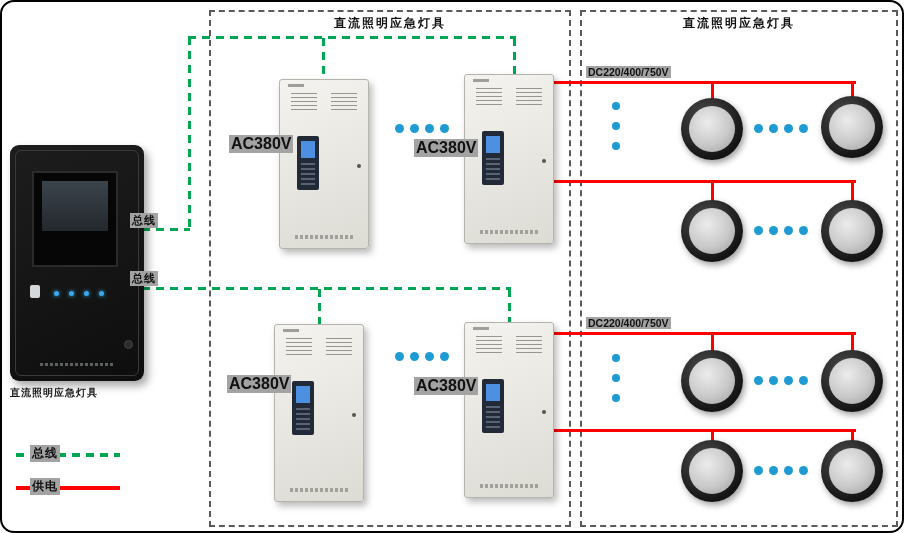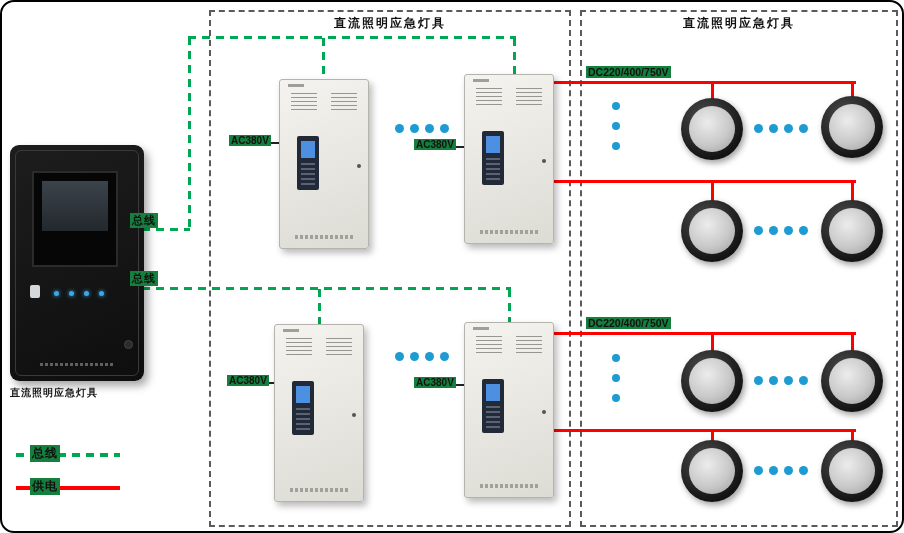--- a/index.html
+++ b/index.html
@@ -37,23 +37,23 @@
   .lamp::after{content:"";position:absolute;inset:8px;border-radius:50%;background:radial-gradient(circle at 40% 36%,#ececec,#c9c9c9 55%,#9c9c9c);}
 
   
   .g-h{position:absolute;height:3px;background:repeating-linear-gradient(90deg,#00A651 0 8px,transparent 8px 14px);}
   .g-v{position:absolute;width:3px;background:repeating-linear-gradient(180deg,#00A651 0 8px,transparent 8px 14px);}
   .r-h{position:absolute;height:3px;background:#FF0000;}
   .r-v{position:absolute;width:3px;background:#FF0000;}
   .k-h{position:absolute;height:2px;background:#222;}
 
   
-  .chip{position:absolute;background:#15803d;padding:0 2px;font-weight:bold;color:#111;white-space:nowrap;}
+  .chip{position:absolute;background:#a3a3a3;padding:0 2px;font-weight:bold;color:#111;white-space:nowrap;}
   .bus-chip{font-size:11px;letter-spacing:1px;}
-  .ac-chip{font-size:10px;}
+  .ac-chip{font-size:16px;}
   .dc-chip{font-size:10.5px;}
   .legend-chip{font-size:12px;letter-spacing:1px;}
 
   
   .dots-h{position:absolute;display:flex;gap:6px;}
   .dots-v{position:absolute;display:flex;flex-direction:column;gap:12px;}
   .dot{width:9px;height:9px;border-radius:50%;background:#1E9BD2;}
   .dots-v .dot{width:8px;height:8px;}
 </style>
 </head>

